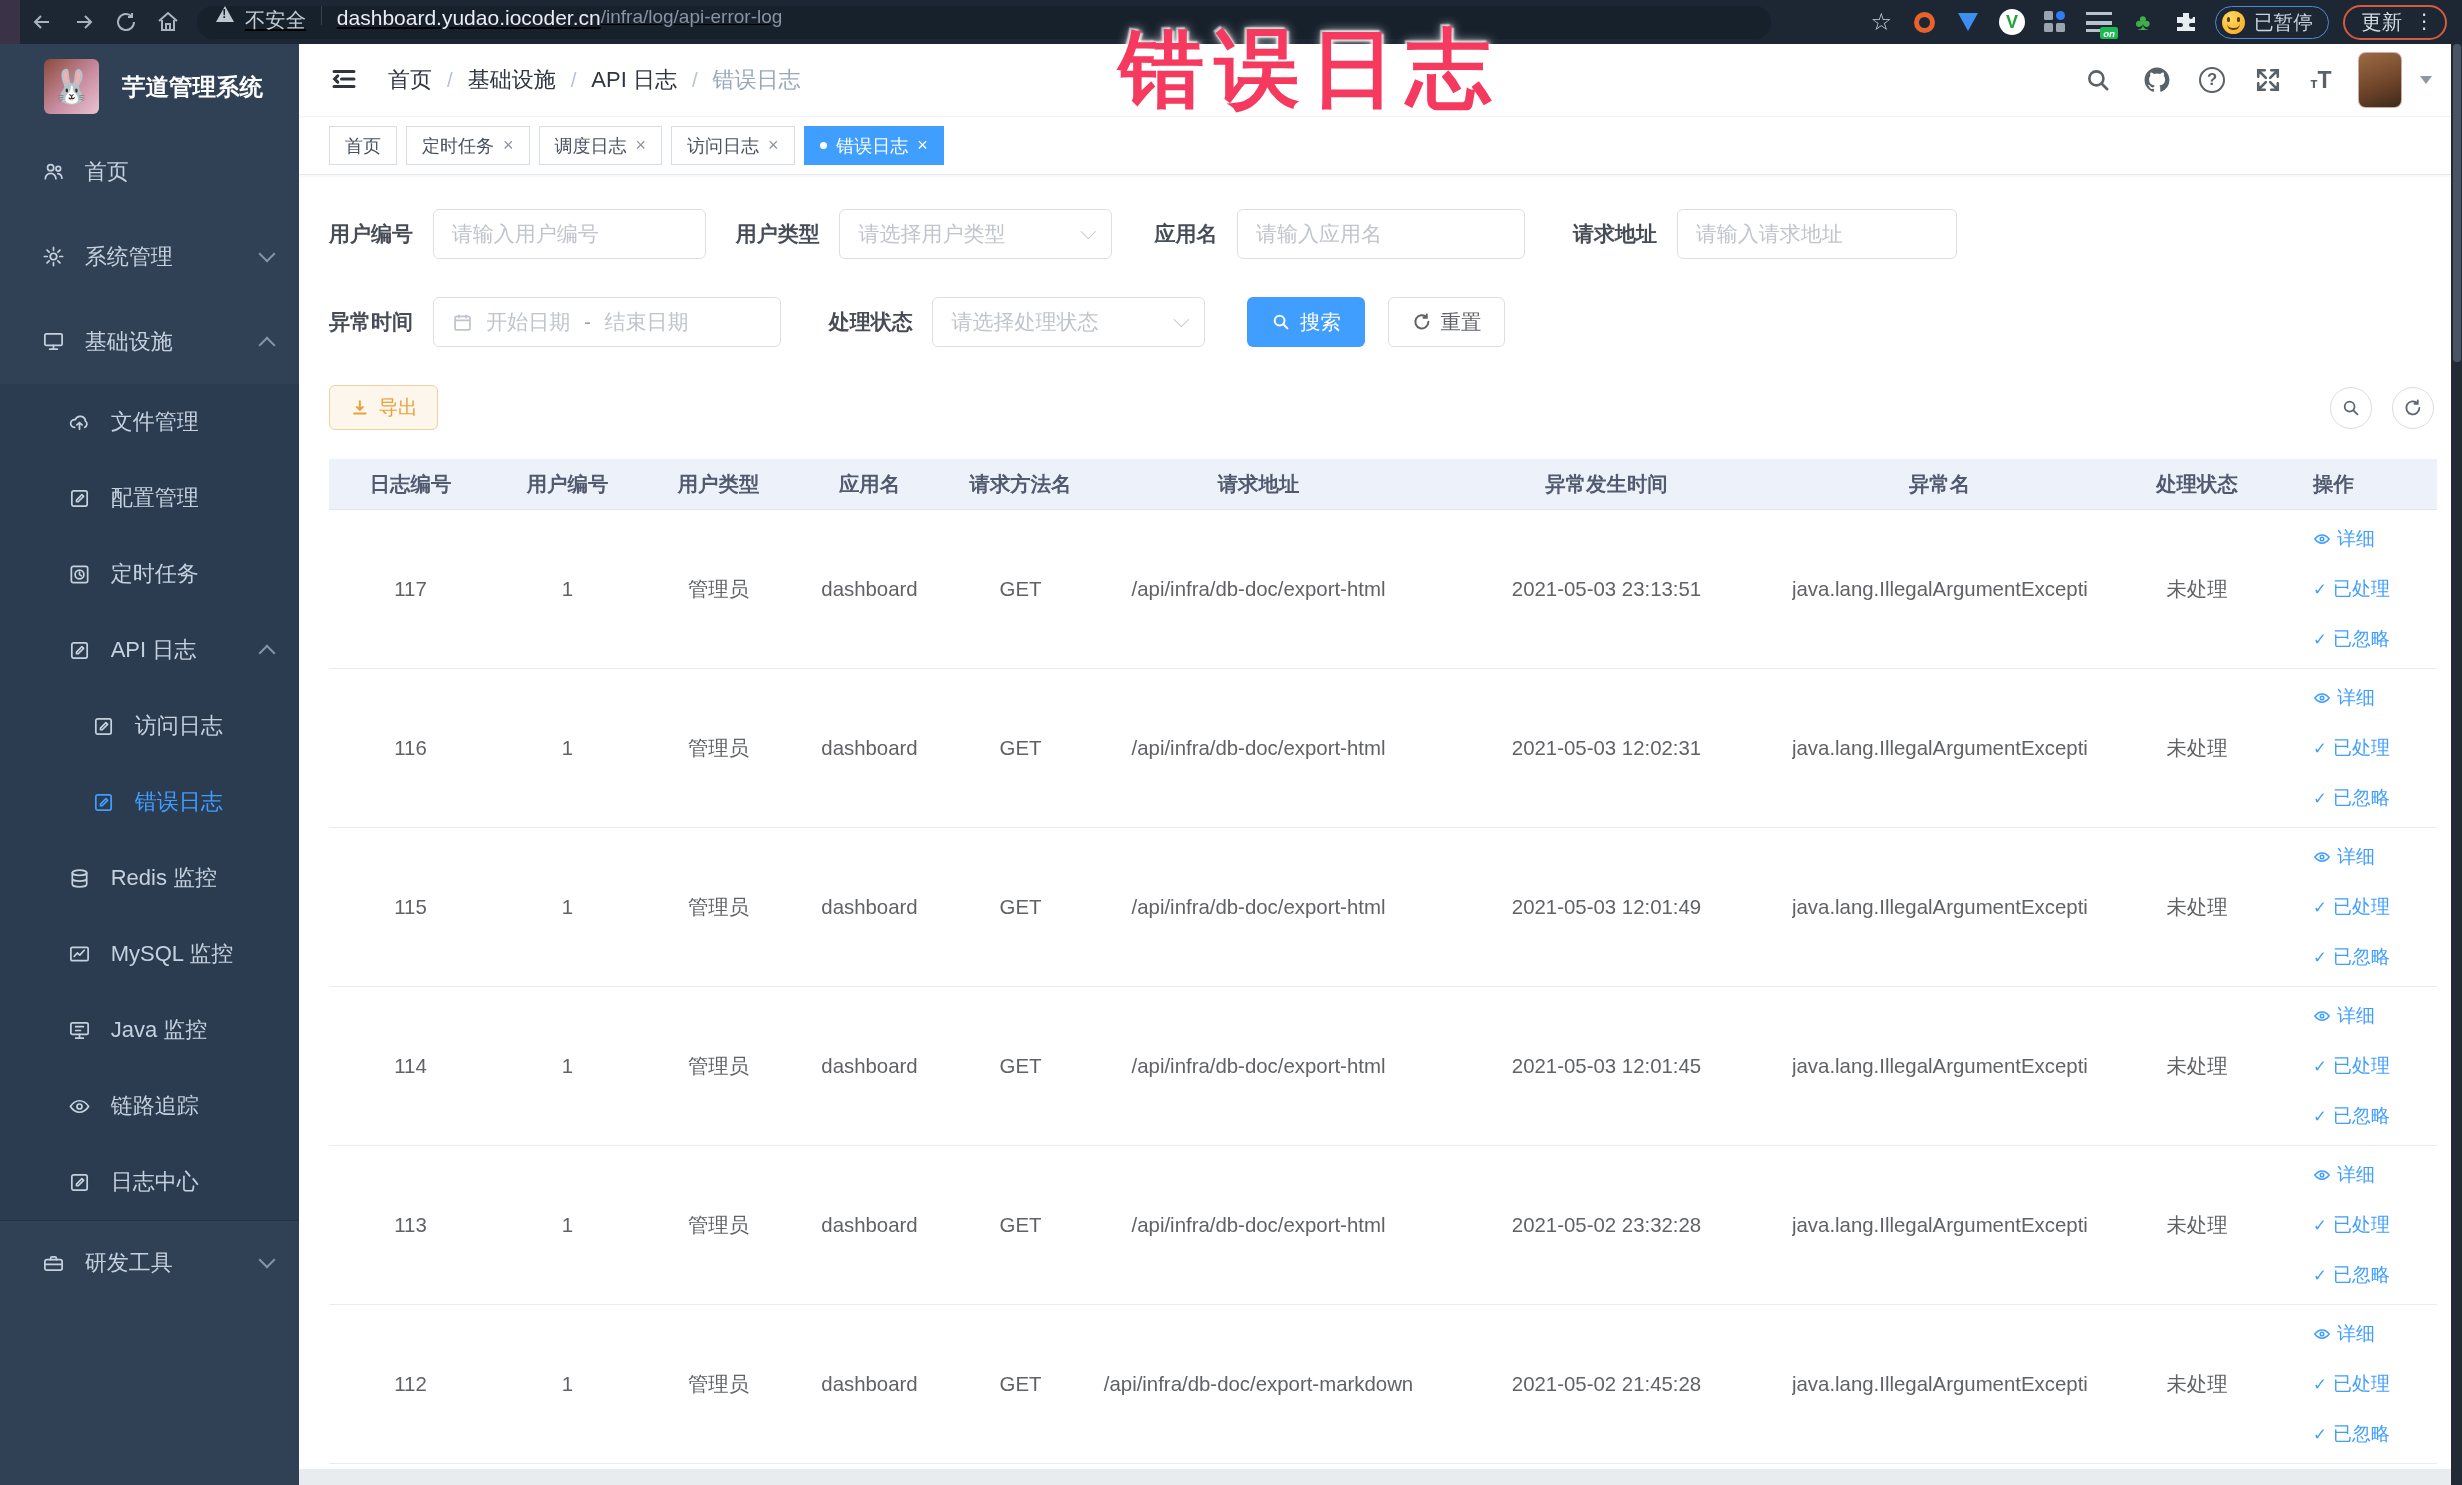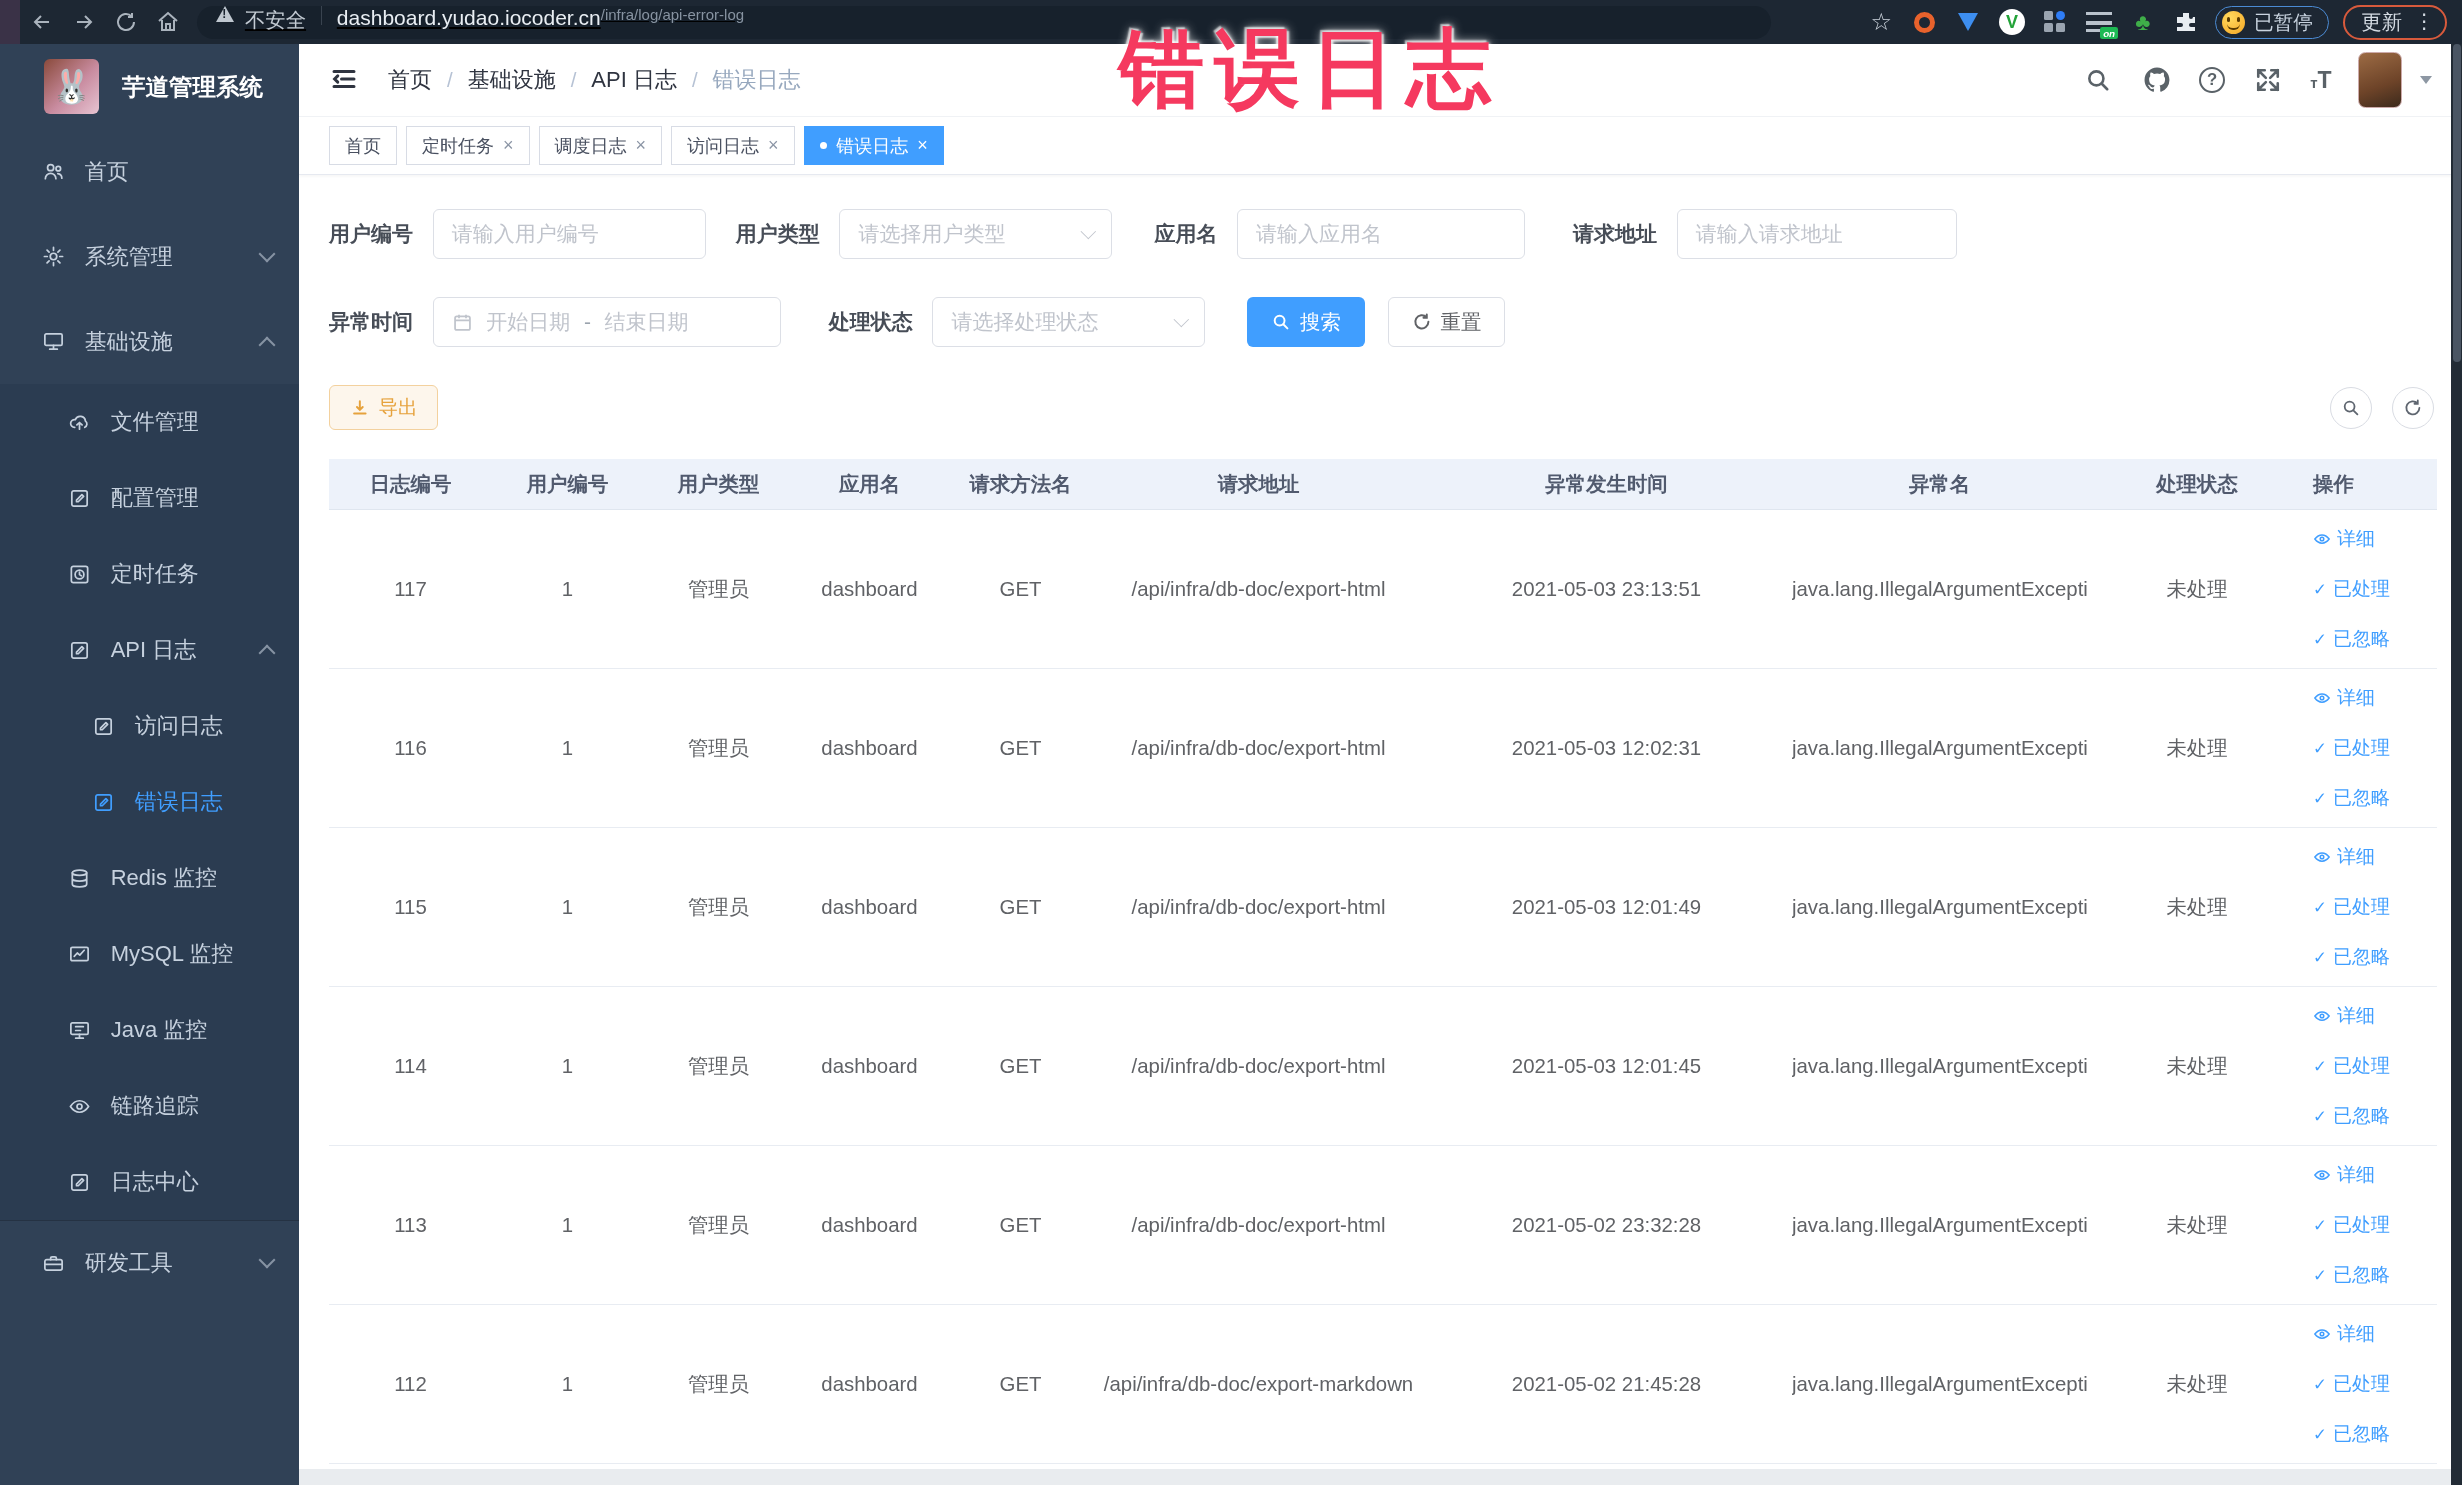--- a/index.html
+++ b/index.html
@@ -11,21 +11,21 @@
   .chrome { position:absolute; top:0; left:0; right:0; height:44px; background:#1d2733; display:flex; align-items:center; z-index:5; }
   .chrome .edge-strip { position:absolute; left:0; top:0; width:19.7px; height:44px; background:#3a3247; }
   .nav-ic { width:42px; height:44px; display:flex; align-items:center; justify-content:center; color:#aab3bd; font-size:23px; flex:0 0 auto; }
   .nav-ic svg { width:24px; height:24px; stroke:#aab3bd; stroke-width:2; fill:none; }
   .addr { flex:0 0 auto; width:1574px; height:33px; margin-left:7.6px; background:#17212c; border-radius:16.7px; display:flex; padding:0 19.7px;text-decoration:underline; }
   .addr .warn-tri { width:0; height:0; border-left:9.8px solid transparent; border-right:9.8px solid transparent; border-bottom:16.7px solid #bfc7cf; position:relative; margin-right:10.6px; }
   .addr .warn-tri:after { content:"!"; position:absolute; left:-3px; top:1.5px; color:#17212c; font-size:12px; font-weight:bold; }
   .addr .sec { color:#c3cbd3; font-size:20.4px; }
   .addr .sep { width:0.8px; height:19.7px; background:#39434f; margin:0 15px; }
   .addr .domain { color:#e9eef3; font-size:21px; }
-  .addr .path { color:#8793a1; font-size:15px; }
+  .addr .path { color:#8793a1; font-size:19px; }
   .chrome-right { display:flex; align-items:center; margin-left:auto; padding-right:15px; gap:13.6px; }
   .ext { width:30px; height:30px; display:flex; align-items:center; justify-content:center; flex:0 0 auto; }
   .star { color:#cfd6df; font-size:24px; }
   .ext-orange { width:21px; height:21px; border:5.3px solid #e8622c; border-radius:50%; }
   .ext-blue { width:0; height:0; border-left:10.6px solid transparent; border-right:10.6px solid transparent; border-top:18px solid #3d8ef0; }
   .ext-greenv { width:26px; height:26px; background:#fff; border-radius:50%; color:#23a339; font-weight:bold; font-size:18px; display:flex; align-items:center; justify-content:center; }
   .ext-grid { width:23px; height:23px; display:grid; grid-template-columns:9px 9px; grid-template-rows:9px 9px; gap:3px; }
   .ext-grid i { background:#9aa4b0; border-radius:1.5px; } .ext-grid i.b { background:#2f7df6; border-radius:50%; }
   .ext-on { position:relative; width:26px; height:19.7px; border-top:3.8px solid #b9c2cc; border-bottom:3.8px solid #b9c2cc;font-style:italic; }
   .ext-on:before { content:""; position:absolute; left:0; top:6px; right:0; height:3.8px; background:#b9c2cc; }

